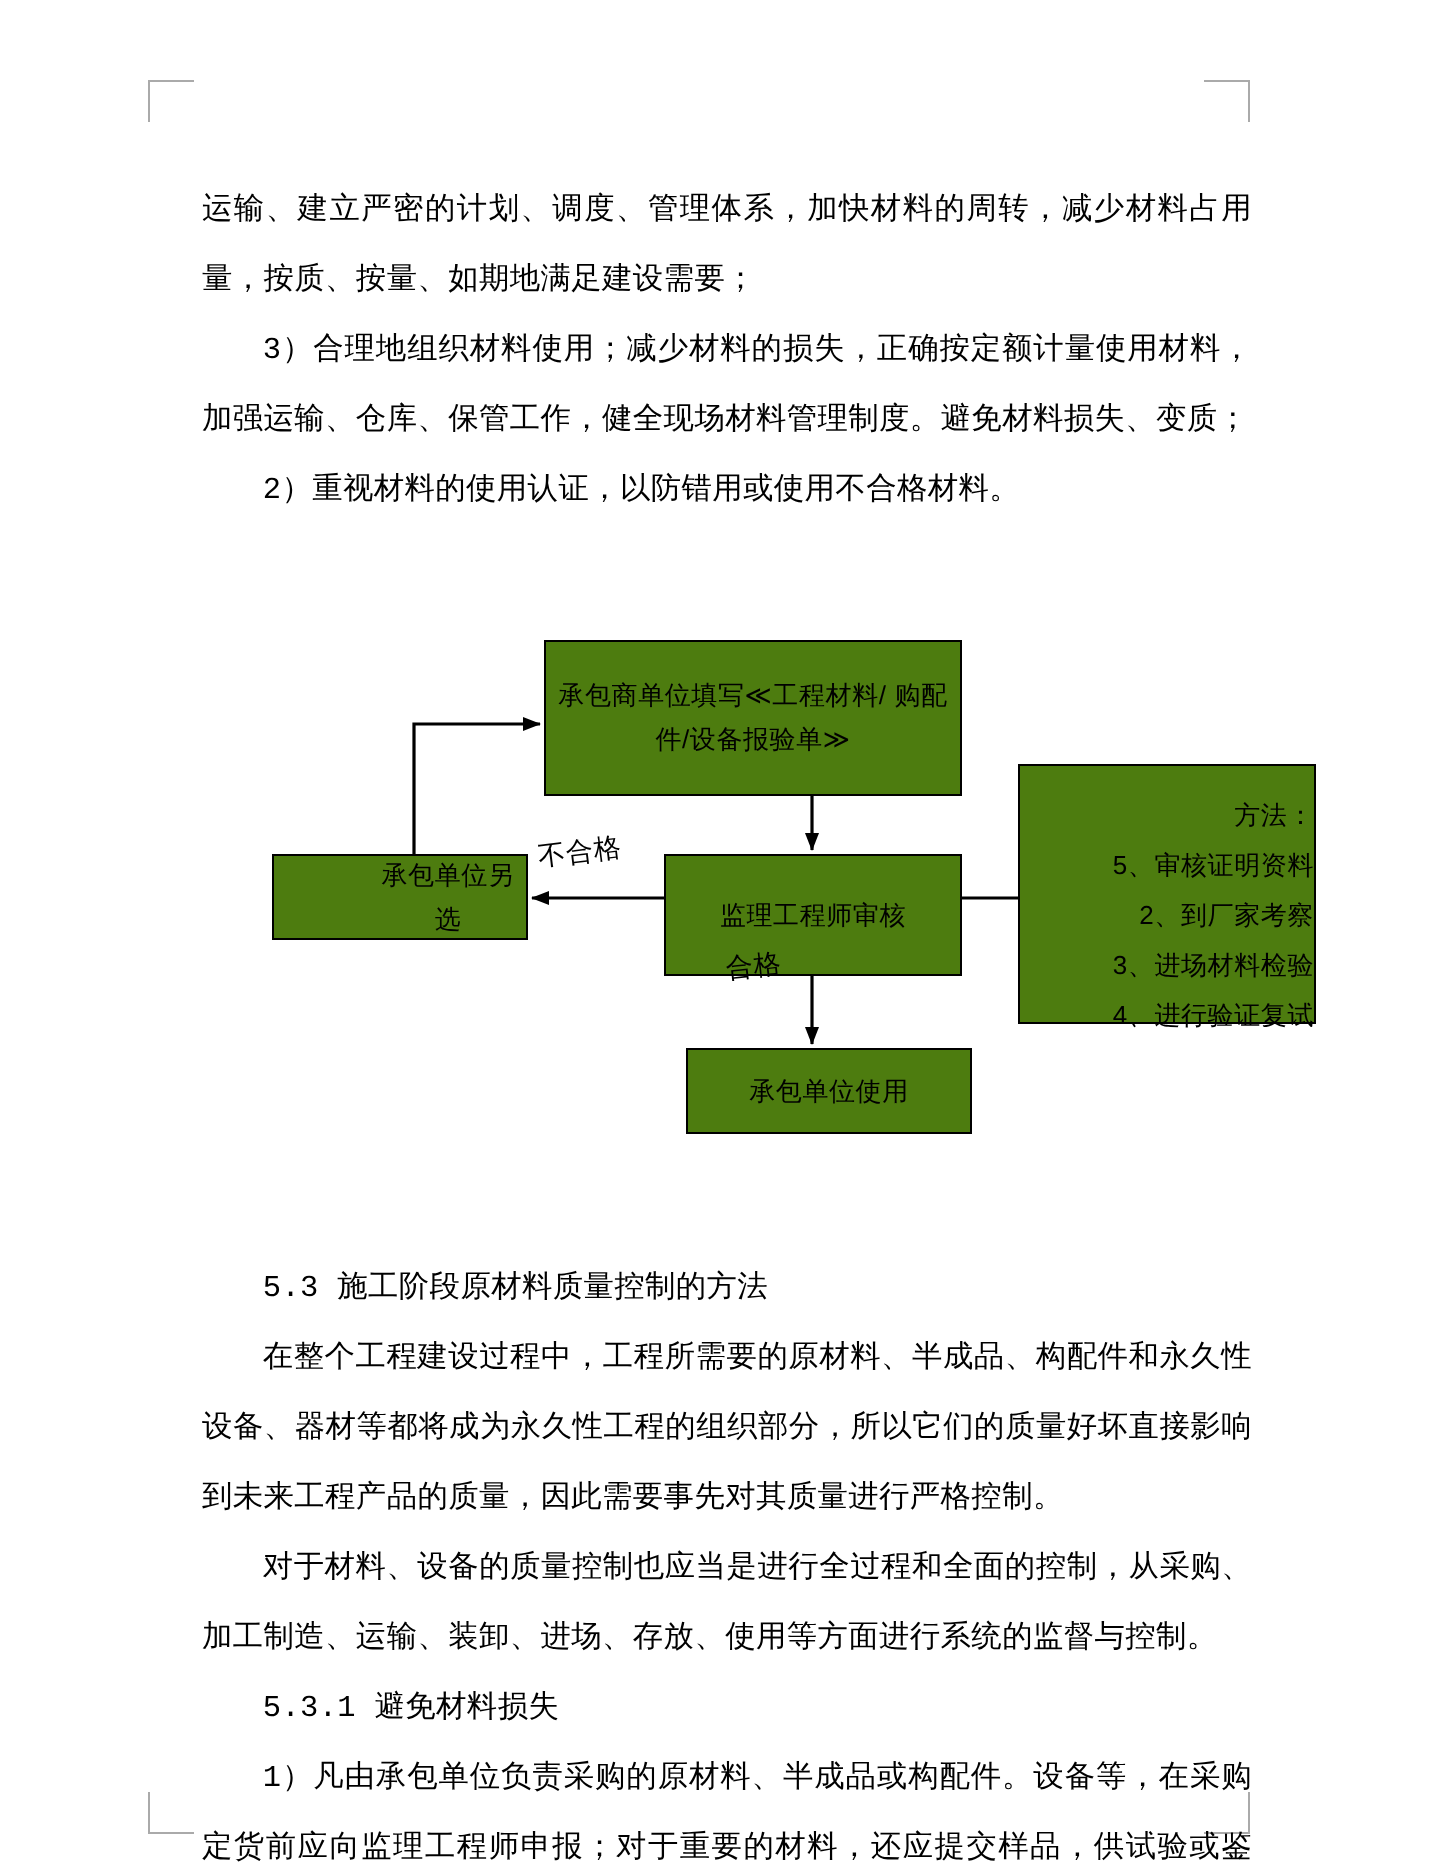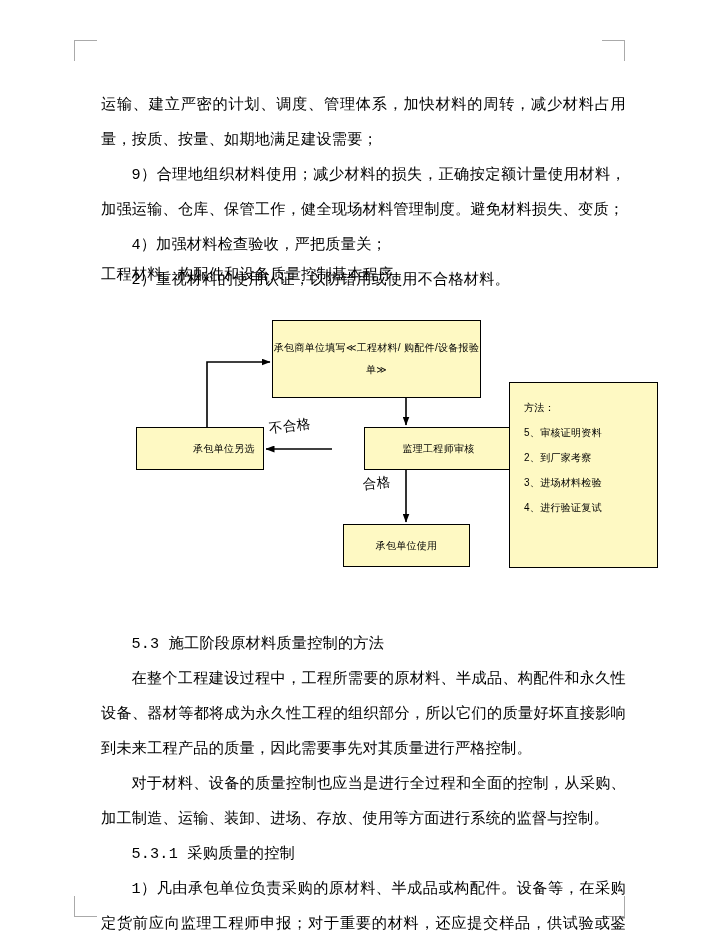--- a/index.html
+++ b/index.html
@@ -63,39 +63,39 @@
     position: absolute;
     left: 0;
     top: 0;
     width: 716px;
     height: 937px;
     pointer-events: none;
   }
   .node {
     position: absolute;
     border: 1.6px solid #000;
-    background: #fef9c3;
+    background: #4d7c0f;
     box-sizing: border-box;
     display: flex;
     align-items: center;
     justify-content: center;
     text-align: center;
-    font-size: 10px;
+    font-size: 13px;
     line-height: 22px;
     letter-spacing: 0.3px;
   }
   #node-fill   { left: 272px; top: 320px; width: 209px; height: 78px; }
-  #node-review { left: 332px; top: 427px; width: 149px; height: 43px; margin-left: 32px; }
+  #node-review { left: 332px; top: 427px; width: 149px; height: 61px; }
   #node-reselect { left: 136px; top: 427px; width: 128px; height: 43px; padding-left: 48px; }
-  #node-use    { left: 343px; top: 524px; width: 127px; height: 43px; }
+  #node-use    { left: 343px; top: 524px; width: 143px; height: 43px; }
   #node-methods {
-    left: 509px; top: 382px; width: 149px; height: 186px;
+    left: 509px; top: 382px; width: 149px; height: 130px;
     display: block;
     padding: 12px 0 0 14px;
-    text-align: left;
+    text-align: right;
     line-height: 25px;
   }
   #node-methods .mline { white-space: nowrap; }
 
   .edge-label {
     position: absolute;
     font-size: 13.6px;
     letter-spacing: 0.4px;
     white-space: nowrap;
   }
@@ -118,28 +118,24 @@
 
 <div class="page">
 
   <div class="crop tl"></div>
   <div class="crop tr"></div>
   <div class="crop bl"></div>
   <div class="crop br"></div>
 
   <div class="textblock" id="block-top">
     <p class="para">运输、建立严密的计划、调度、管理体系，加快材料的周转，减少材料占用量，按质、按量、如期地满足建设需要；</p>
-    <p class="para indent">9）合理地组织材料使用；减少材料的损失，正确按定额计量使用材料，加强运输、仓库、保管工作，健全现场材料管理制度。避免材料损失、变质；</p>
-    <p class="para indent">4）加强材料检查验收，严把质量关；</p>
+    <p class="para indent">3）合理地组织材料使用；减少材料的损失，正确按定额计量使用材料，加强运输、仓库、保管工作，健全现场材料管理制度。避免材料损失、变质；</p>
     <p class="para indent">2）重视材料的使用认证，以防错用或使用不合格材料。</p>
   </div>
 
-  <div class="textblock" id="block-head">
-    <p class="para">工程材料、构配件和设备质量控制基本程序</p>
-  </div>
 
   <svg class="chart" viewBox="0 0 716 937">
     <defs>
       <marker id="arrow" markerWidth="9" markerHeight="7" refX="8.5" refY="3.5" orient="auto" markerUnits="userSpaceOnUse">
         <path d="M0,0 L9,3.5 L0,7 z" fill="#000"></path>
       </marker>
     </defs>
 
     <path d="M207,427 L207,362 L270,362" stroke="#000" stroke-width="1.6" fill="none" marker-end="url(#arrow)"></path>
 
@@ -177,17 +173,17 @@
     <div class="mline">4、进行验证复试</div>
   </div>
 
   <div class="edge-label" id="label-fail">不合格</div>
   <div class="edge-label" id="label-pass">合格</div>
 
   <div class="textblock" id="block-lower">
     <p class="para indent">5.3 施工阶段原材料质量控制的方法</p>
     <p class="para indent">在整个工程建设过程中，工程所需要的原材料、半成品、构配件和永久性设备、器材等都将成为永久性工程的组织部分，所以它们的质量好坏直接影响到未来工程产品的质量，因此需要事先对其质量进行严格控制。</p>
     <p class="para indent">对于材料、设备的质量控制也应当是进行全过程和全面的控制，从采购、加工制造、运输、装卸、进场、存放、使用等方面进行系统的监督与控制。</p>
-    <p class="para indent">5.3.1 采购质量的控制</p>
+    <p class="para indent">5.3.1 避免材料损失</p>
     <p class="para indent">1）凡由承包单位负责采购的原材料、半成品或构配件。设备等，在采购定货前应向监理工程师申报；对于重要的材料，还应提交样品，供试验或鉴定，有些材料则要求供货单位提交理化试验单；经监理工程师审查认可发出书面认可证</p>
   </div>
 
 </div>
 
 </body></html>

